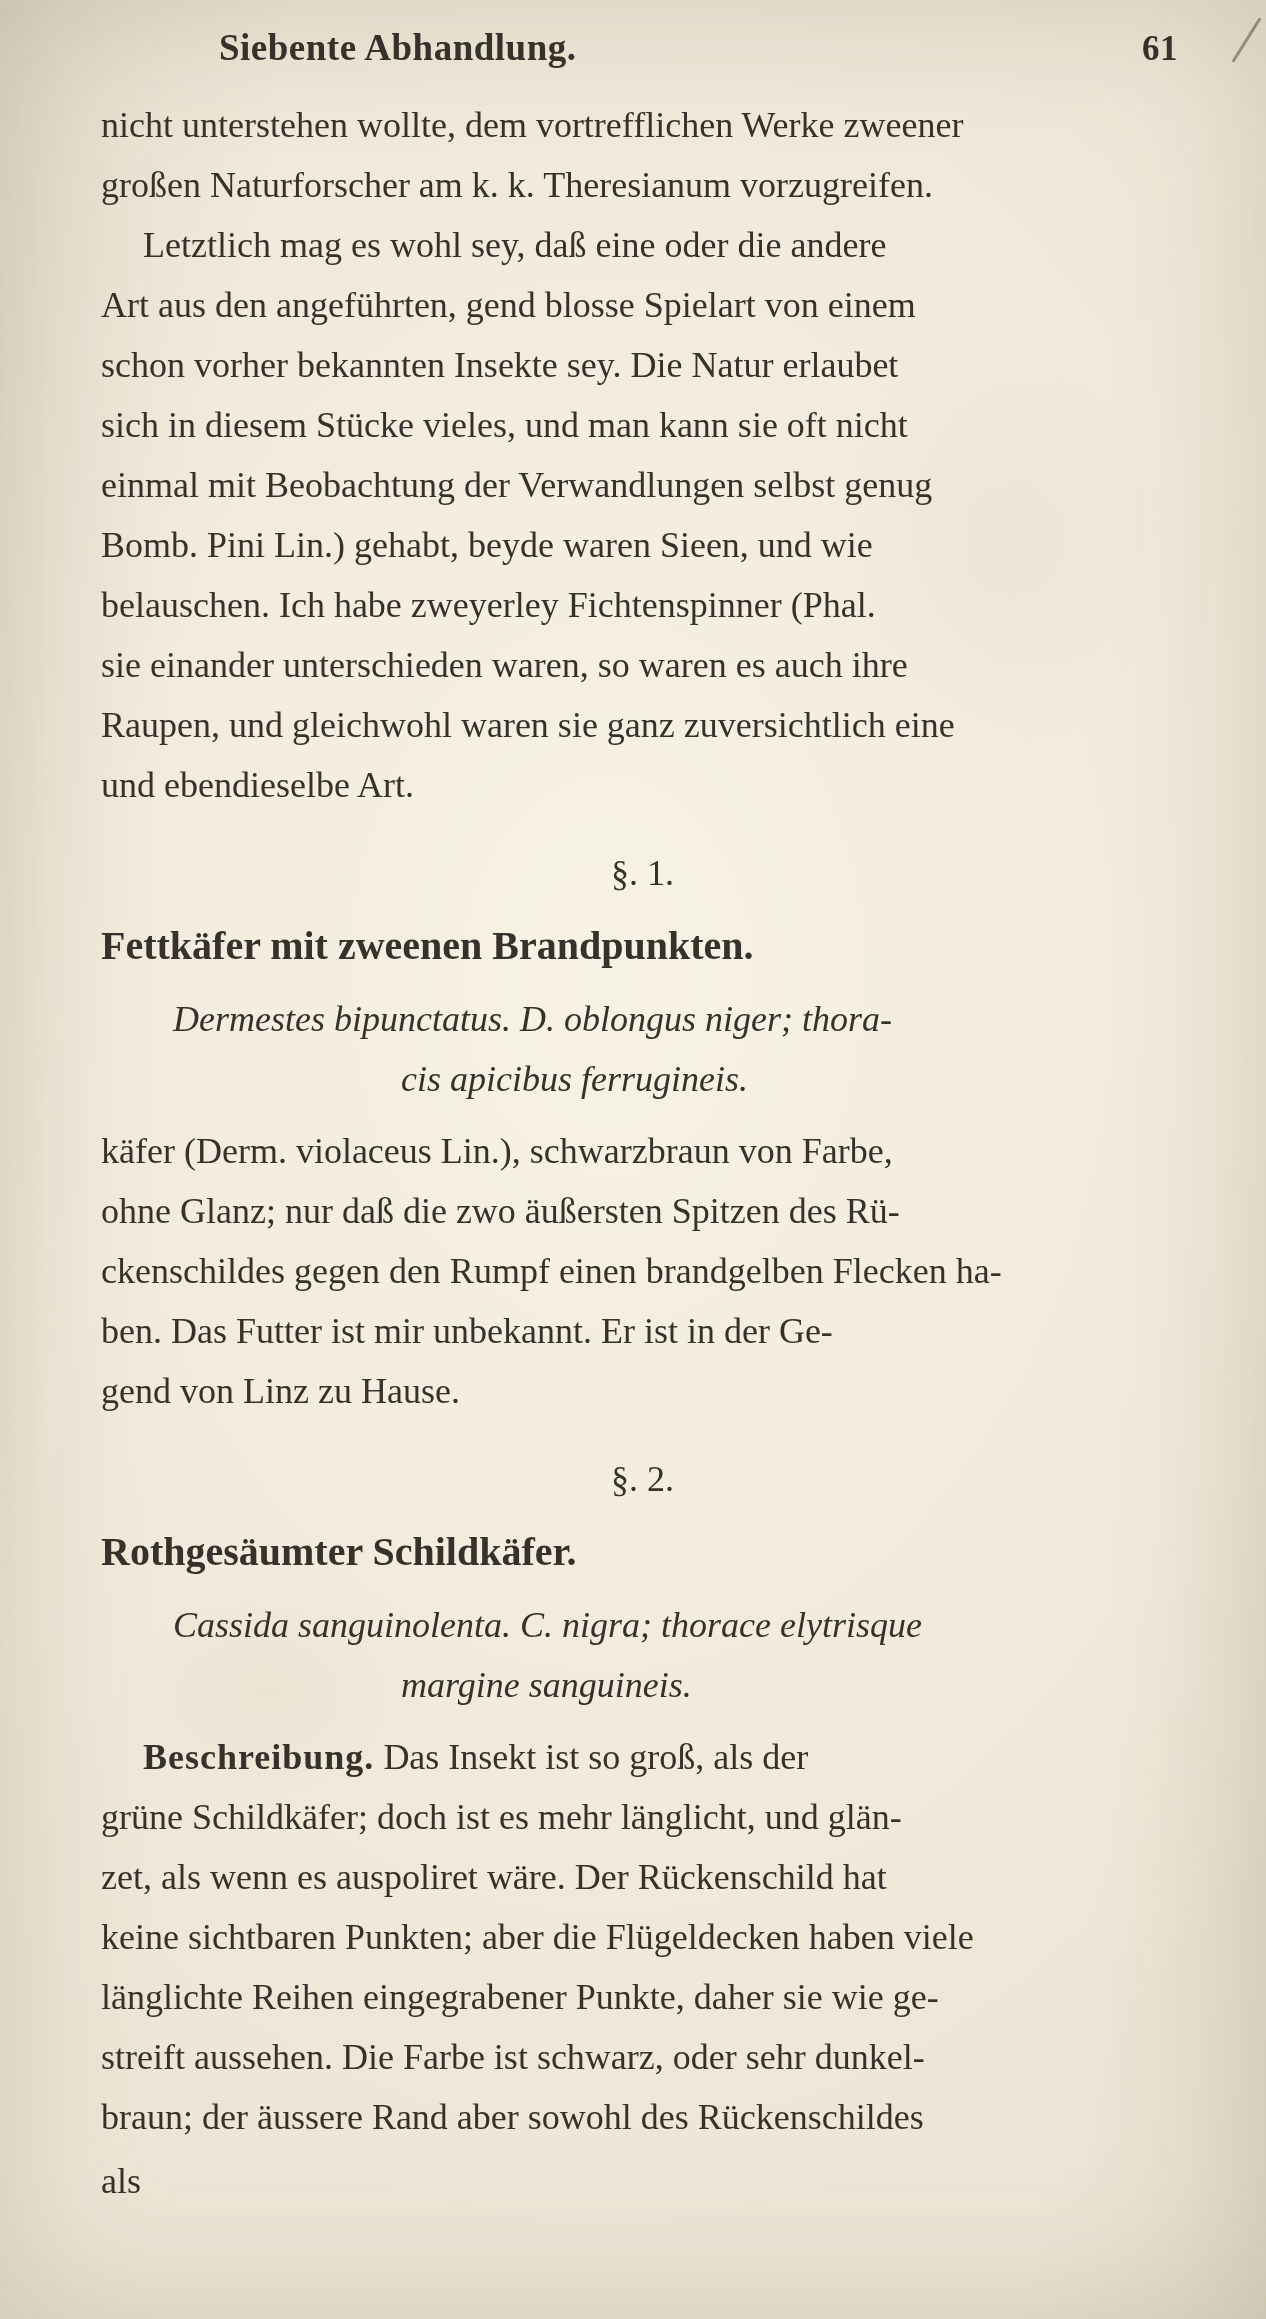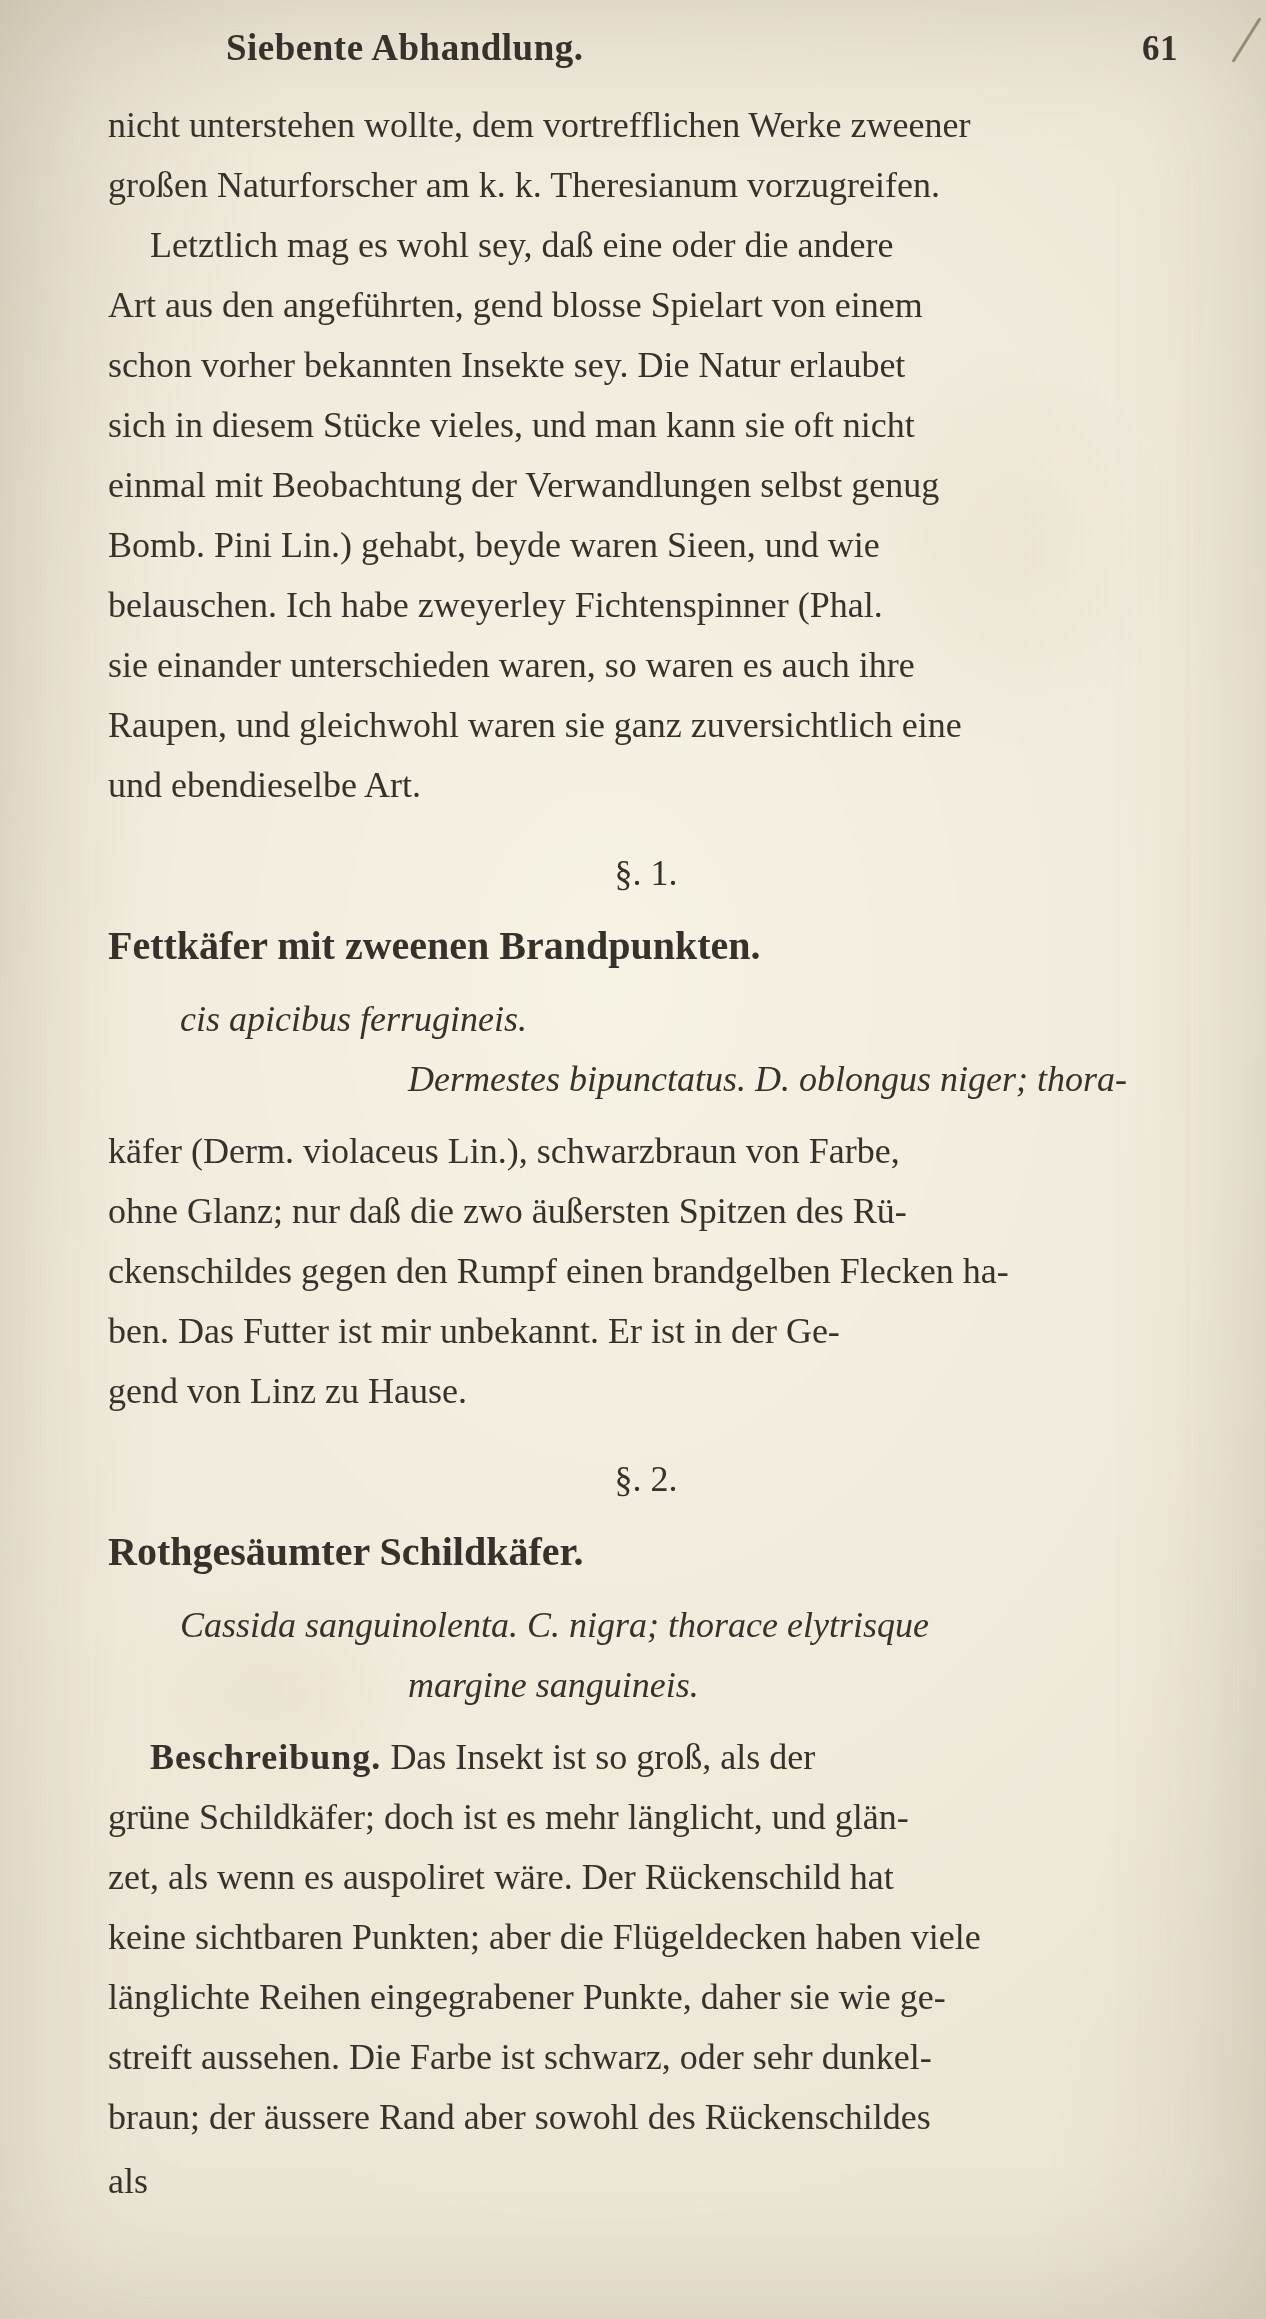--- a/index.html
+++ b/index.html
@@ -36,21 +36,21 @@
     position: absolute;
     right: 18px; top: 14px;
     width: 3px; height: 52px;
     background: #7d7257;
     transform: rotate(32deg);
     border-radius: 2px;
     opacity: 0.75;
   }
   .column {
     position: absolute;
-    left: 108px; right: 82px; top: 26px;
+    left: 101px; right: 82px; top: 26px;
   }
   .page-header {
     display: flex;
     align-items: baseline;
     font-weight: bold;
     font-size: 37px;
     letter-spacing: 0.5px;
   }
   .page-header .title { margin-left: 118px; }
   .page-header .pagenum {
@@ -116,22 +116,22 @@
         <div class="line">einmal mit Beobachtung der Verwandlungen selbst genug</div>
         <div class="line">Bomb. Pini Lin.) gehabt, beyde waren Sieen, und wie</div>
         <div class="line">belauschen. Ich habe zweyerley Fichtenspinner (Phal.</div>
         <div class="line">sie einander unterschieden waren, so waren es auch ihre</div>
         <div class="line">Raupen, und gleichwohl waren sie ganz zuversichtlich eine</div>
         <div class="line">und ebendieselbe Art.</div>
       </div>
       <div class="section-mark">§. 1.</div>
       <div class="heading">Fettkäfer mit zweenen Brandpunkten.</div>
       <div class="latin">
+        <div class="line">Dermestes bipunctatus. D. oblongus niger; thora-</div>
         <div class="line">cis apicibus ferrugineis.</div>
-        <div class="line">Dermestes bipunctatus. D. oblongus niger; thora-</div>
       </div>
       <div class="para">
         <div class="line">käfer (Derm. violaceus Lin.), schwarzbraun von Farbe,</div>
         <div class="line">ohne Glanz; nur daß die zwo äußersten Spitzen des Rü-</div>
         <div class="line">ckenschildes gegen den Rumpf einen brandgelben Flecken ha-</div>
         <div class="line">ben. Das Futter ist mir unbekannt. Er ist in der Ge-</div>
         <div class="line">gend von Linz zu Hause.</div>
       </div>
       <div class="section-mark">§. 2.</div>
       <div class="heading">Rothgesäumter Schildkäfer.</div>

